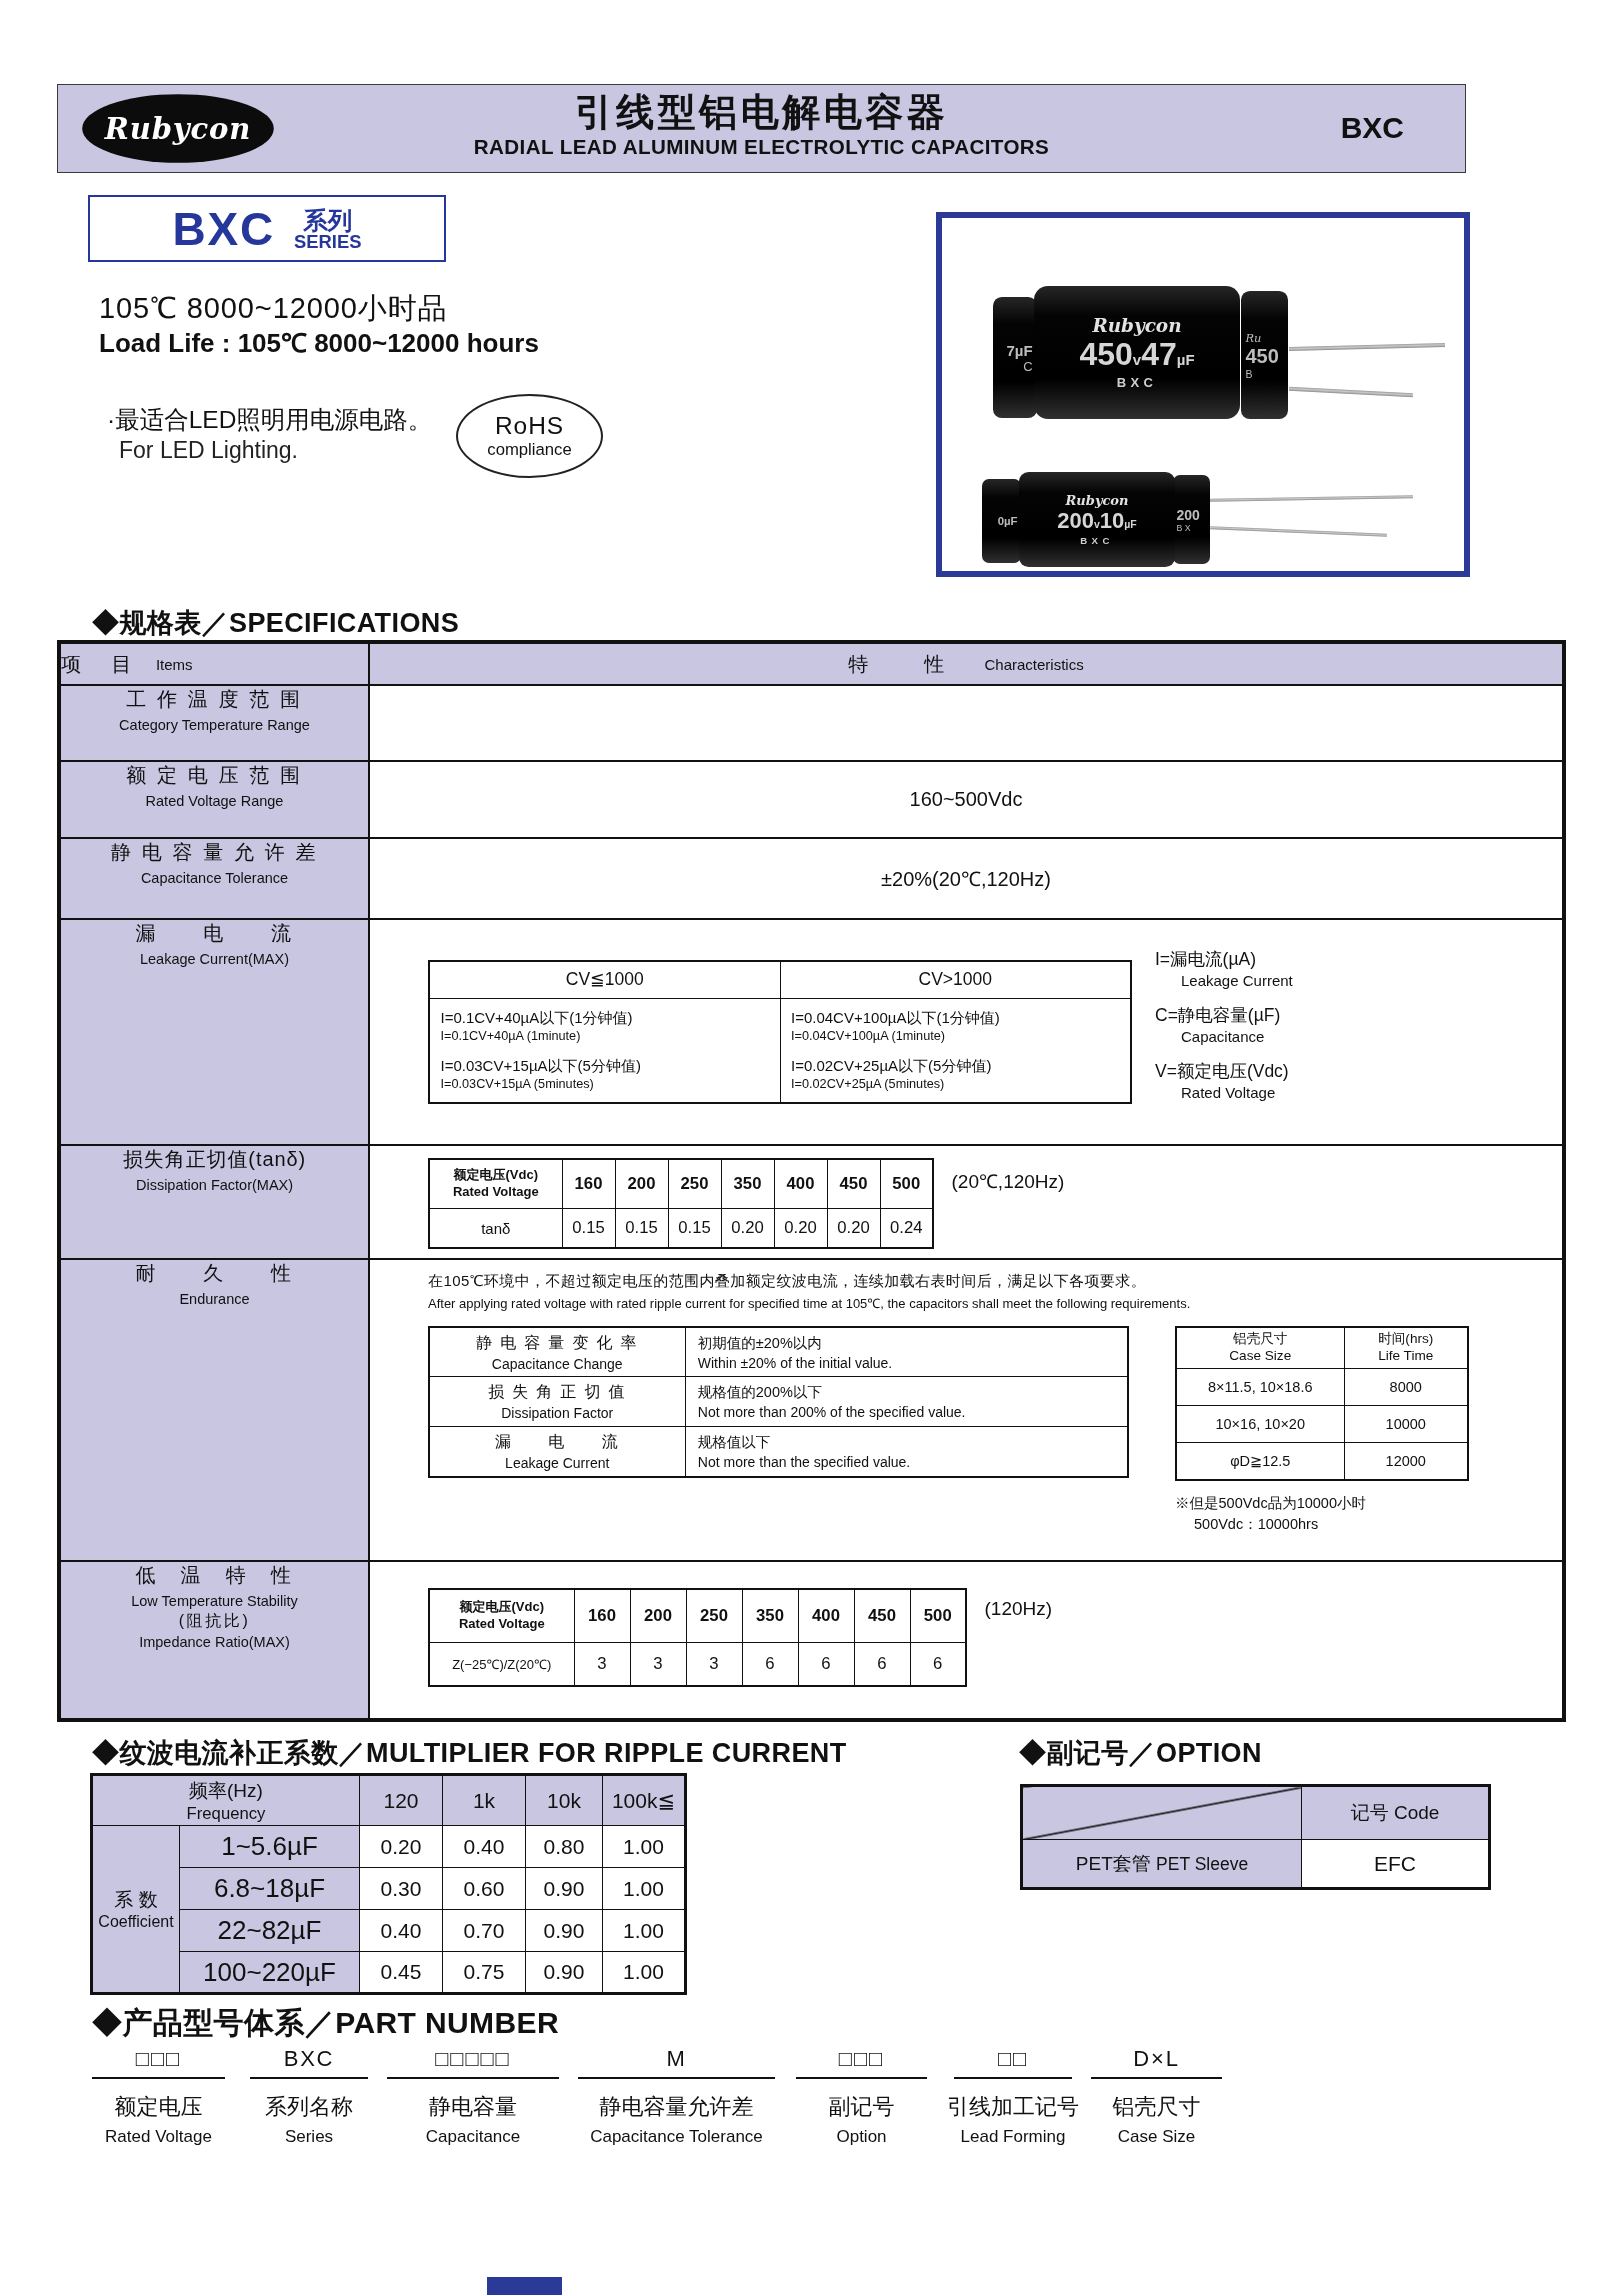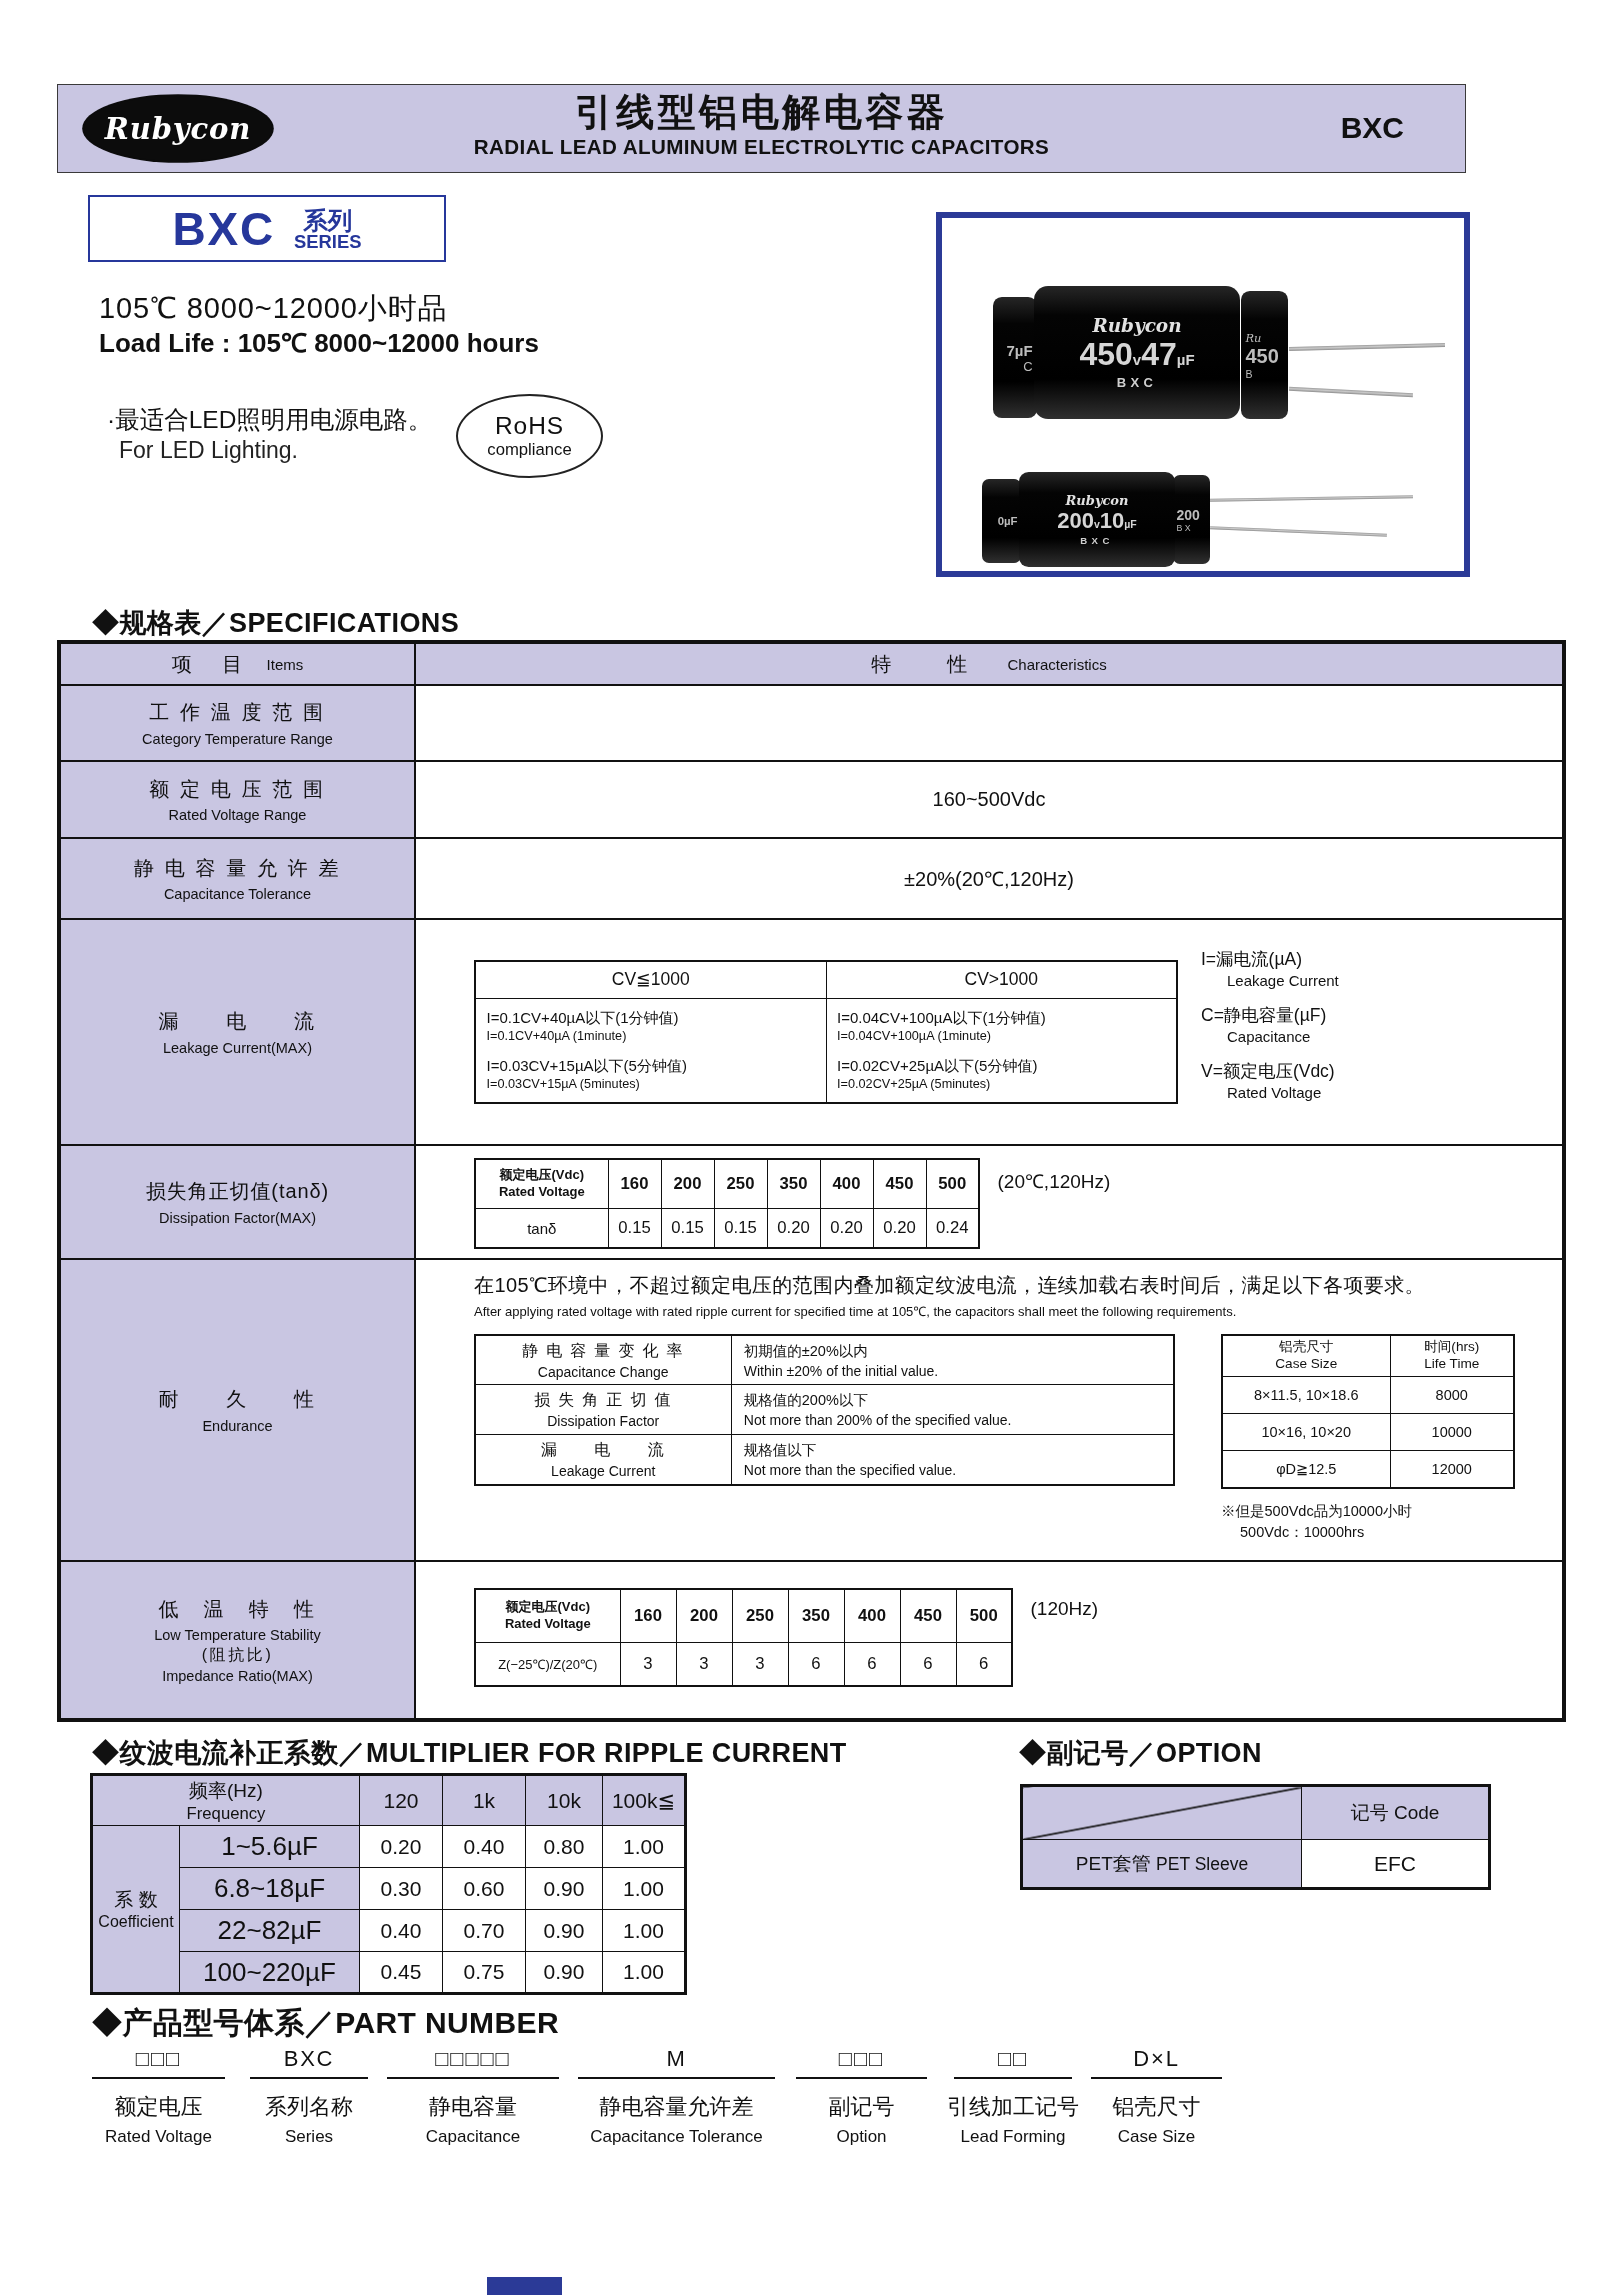--- a/index.html
+++ b/index.html
@@ -71,22 +71,22 @@
   .sl2R .r1 { font-size:14px; font-weight:bold; } .sl2R .r2 { font-size:8.8px; }
   .lead { position:absolute; background:linear-gradient(180deg,#9a9a9a,#c9c9c9 45%,#8b8b8b); z-index:1; }
 
   
   .h-sec { font-size:27px; font-weight:bold; letter-spacing:0.4px; }
 
   
   .spec { left:57px; top:640px; width:1509px; border:4.4px solid #111; background:#fff; }
   .srow { display:flex; border-top:2.2px solid #111; }
   .srow:first-child { border-top:none; }
-  .scell-l { width:355px; background:#c9c6e2; border-right:2.2px solid #111; flex-shrink:0;
-             display:flex; flex-direction:column; align-items:center; justify-content:center; }
+  .scell-l { width:309px; background:#c9c6e2; border-right:2.2px solid #111; flex-shrink:0;
+             display:flex; flex-direction:column; align-items:center; }
   .scell-r { flex:1; display:flex; align-items:center; justify-content:center; }
   .lbl-zh { font-size:20px; letter-spacing:2.6px; }
   .lbl-en { font-size:14.5px; margin-top:4.4px; letter-spacing:0px; }
   .val-22 { font-size:20px; }
   .hdr-row .scell-r { background:#c9c6e2; }
   .hdr-zh { font-size:20px; letter-spacing:5.3px; }
   .hdr-en { font-size:15px; margin-left:35px; }
   .hdr-items-en { font-size:15px; margin-left:19px; }
   .hdr-l { flex-direction:row; gap:0; align-items:center; }
 
@@ -108,21 +108,21 @@
   .legend { margin-left:23px; }
   .legend .block { margin-bottom:14px; }
   .legend .f { font-size:17.5px; line-height:23px; }
   .legend .e { font-size:15px; margin-left:26px; line-height:19px; }
 
   .diss-wrap { display:flex; width:100%; padding-left:58px; align-items:flex-start; padding-top:12.3px; }
   .cond { font-size:19px; margin-left:17.5px; margin-top:10px; }
 
   
   .endu-wrap { width:100%; padding:12.3px 16px 0 58px; }
-  .endu-zh { font-size:20px; letter-spacing:0.4px; }
+  .endu-zh { font-size:15px; letter-spacing:0.4px; }
   .endu-en { font-size:13px; margin-top:2.6px; }
   .endu-flex { display:flex; margin-top:14px; align-items:flex-start; }
   .endu-table { border:2.2px solid #111; }
   .endu-table td { border:1.8px solid #111; height:50px; }
   .endu-c1 { width:256px; text-align:center; }
   .endu-c1 .z { font-size:16px; letter-spacing:1.8px; }
   .endu-c1 .e { font-size:14px; margin-top:1.8px; }
   .endu-c2 { width:443px; padding-left:12.3px; }
   .endu-c2 .z { font-size:14.5px; }
   .endu-c2 .e { font-size:14px; margin-top:1.8px; }

